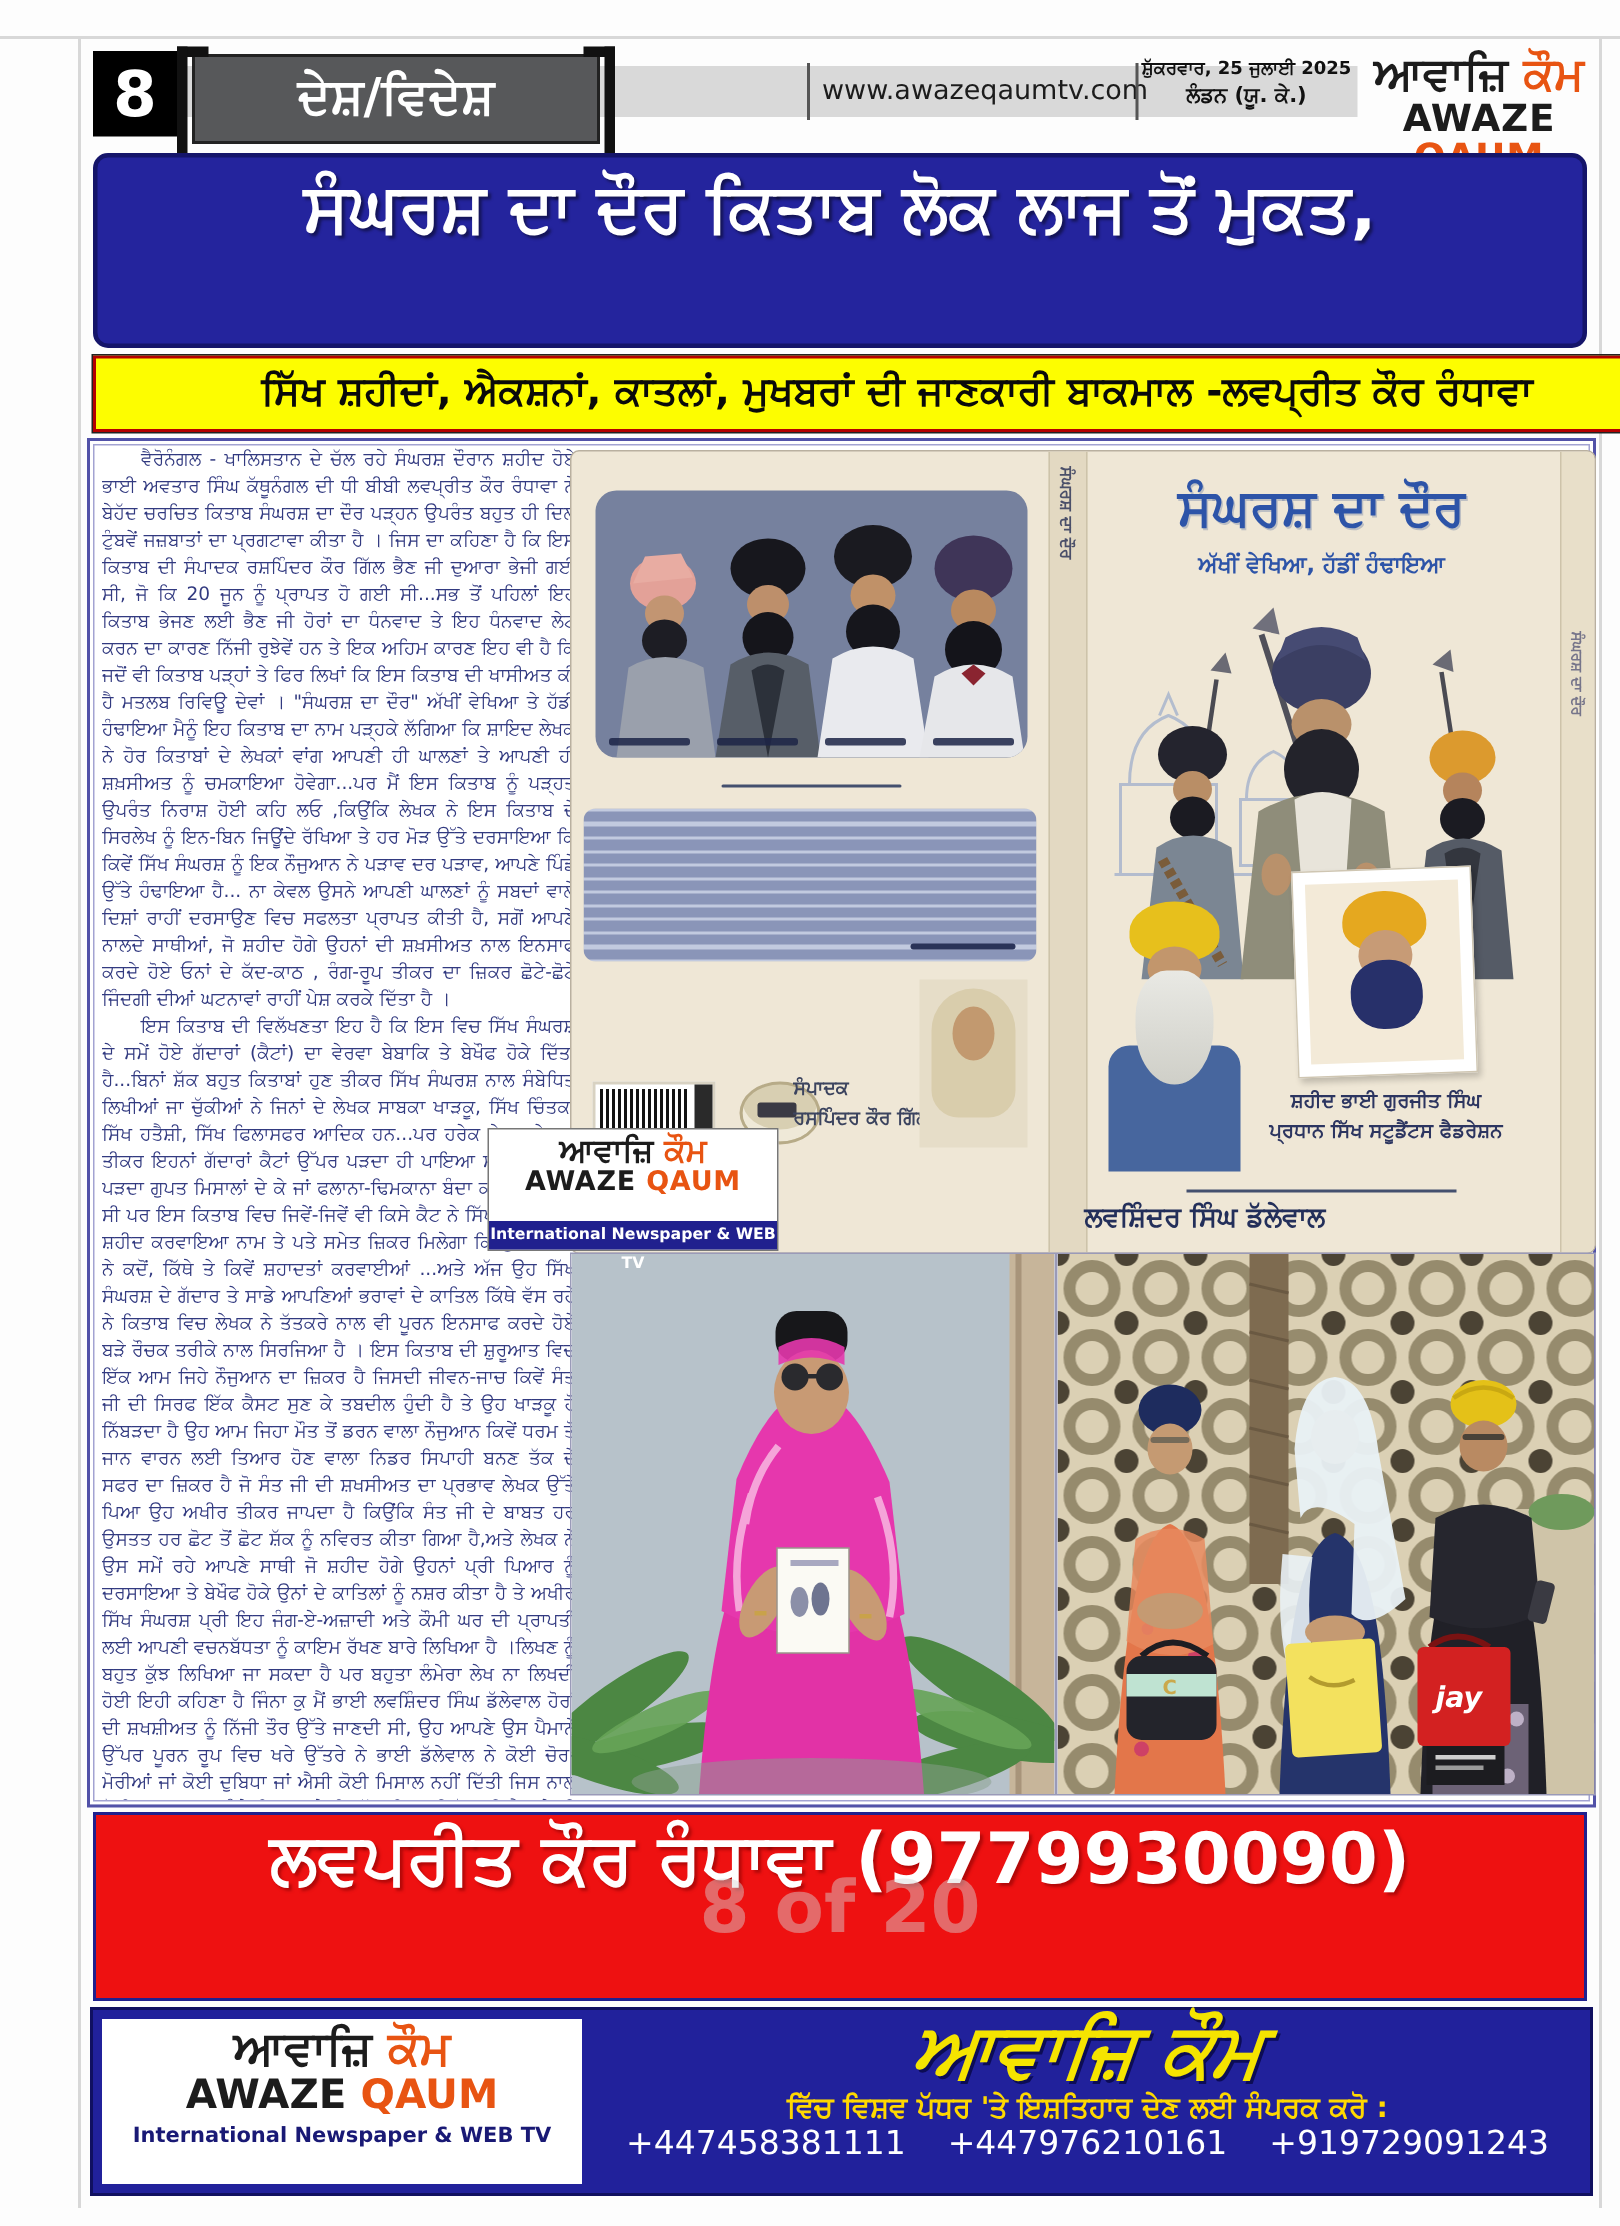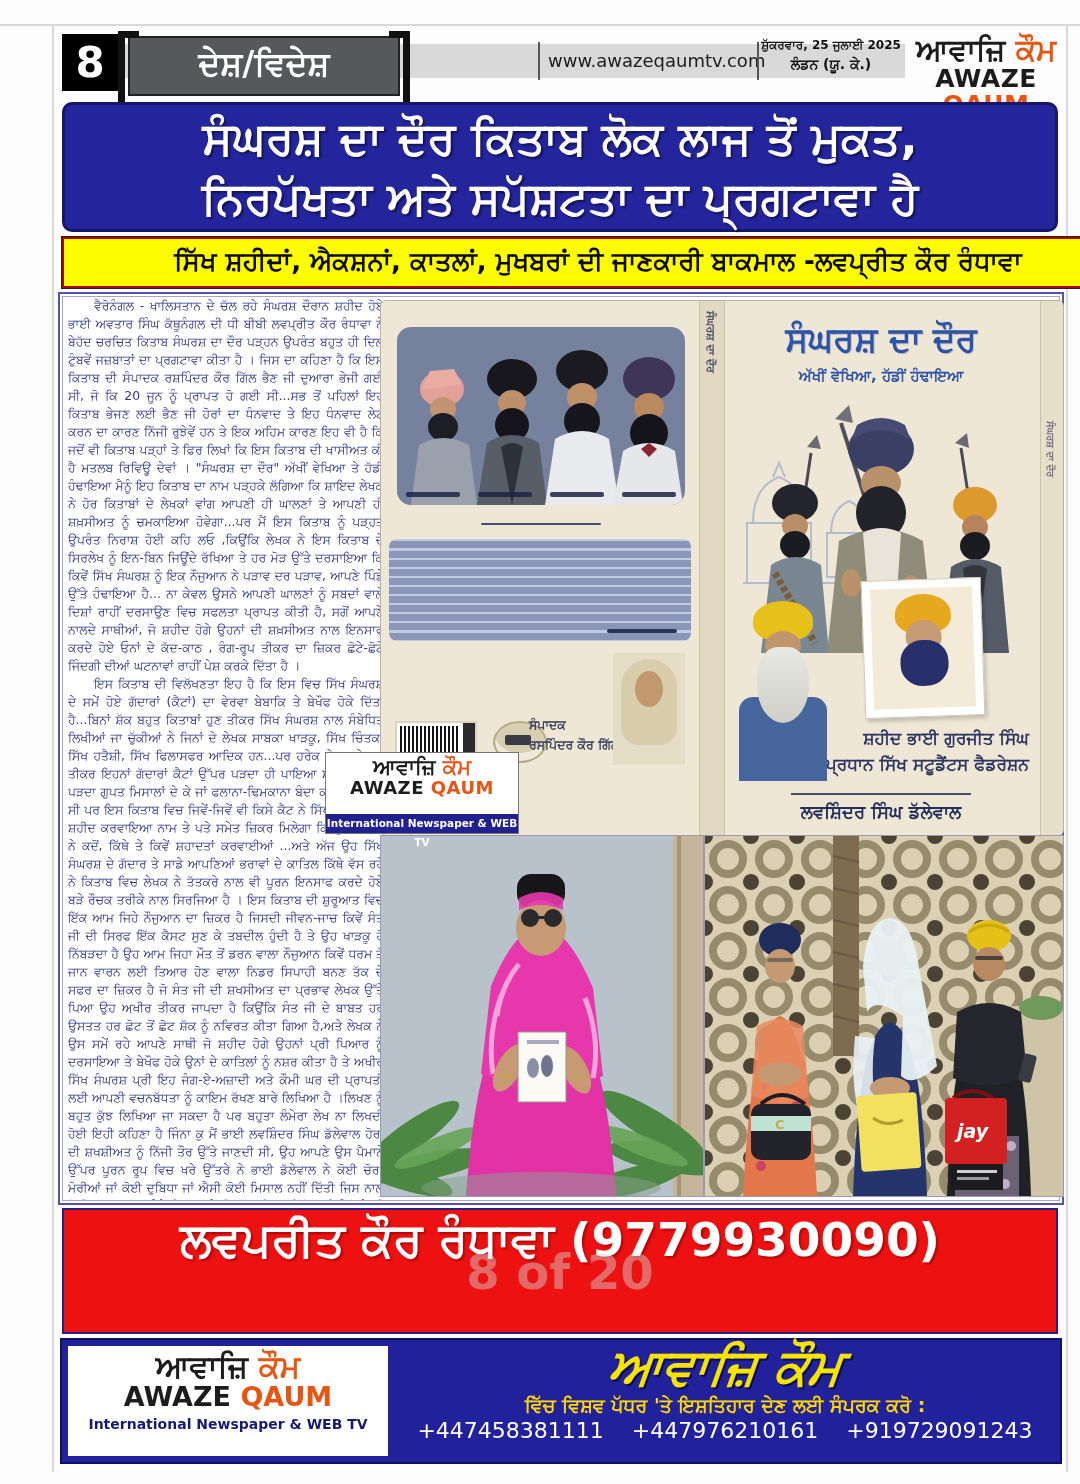--- a/index.html
+++ b/index.html
@@ -74,30 +74,30 @@
   .front{position:absolute;left:342px;top:0;width:316px;height:534px;}
   .ftitle{position:absolute;left:0;top:18px;width:100%;text-align:center;color:#2d54a8;font-size:34px;font-weight:bold;
           text-shadow:1px 1px 0 rgba(40,70,140,.25);}
   .fsub{position:absolute;left:0;top:66px;width:100%;text-align:center;color:#2d54a8;font-size:15px;font-weight:bold;}
   .frame{position:absolute;left:140px;top:278px;width:120px;height:138px;background:#fff;border:1px solid #cfc6b2;
          box-shadow:2px 3px 4px rgba(0,0,0,.2);transform:rotate(-2deg);padding:8px;box-sizing:border-box;}
   .finner{width:100%;height:100%;background:#f3ead8;position:relative;overflow:hidden;}
   .fturban{position:absolute;left:24px;top:6px;width:56px;height:40px;background:#e5a81f;border-radius:50% 50% 42% 42%;}
   .fface{position:absolute;left:34px;top:32px;width:36px;height:34px;background:#c79b76;border-radius:50%;}
   .fbeard{position:absolute;left:28px;top:52px;width:48px;height:46px;background:#27306a;border-radius:46%;}
-  .martyrcap{position:absolute;left:96px;top:424px;width:210px;color:#2c3560;font-size:17px;font-weight:bold;
-             text-align:right;line-height:1.55;}
+  .martyrcap{position:absolute;left:96px;top:424px;width:210px;color:#2c3560;font-size:13px;font-weight:bold;
+             text-align:center;line-height:1.55;}
   .oldman{position:absolute;left:12px;top:300px;width:96px;height:180px;}
   .oturban{position:absolute;left:18px;top:0;width:60px;height:40px;background:#e7c01c;border-radius:50% 50% 40% 40%;}
   .oface{position:absolute;left:30px;top:30px;width:36px;height:30px;background:#c2966c;border-radius:50%;}
   .obeard{position:absolute;left:22px;top:46px;width:52px;height:76px;background:linear-gradient(#e9e9e4,#cfcfc8);
           border-radius:40% 40% 50% 50%;}
   .obody{position:absolute;left:4px;top:96px;width:88px;height:84px;background:#47669e;border-radius:14px 14px 0 0;}
   .authline{position:absolute;left:68px;top:492px;width:180px;height:2px;background:#44506e;}
-  .authname{position:absolute;left:0;top:500px;width:100%;text-align:center;color:#232f5a;font-size:18px;font-weight:bold;}
+  .authname{position:absolute;left:0;top:500px;width:100%;text-align:left;color:#232f5a;font-size:18px;font-weight:bold;}
   
   .photoL{position:absolute;left:320px;top:541px;width:322px;height:360px;overflow:hidden;border:1px solid #9a9ab8;}
   .photoR{position:absolute;left:644px;top:541px;width:358px;height:360px;overflow:hidden;border:1px solid #9a9ab8;}
   
   .wmlogo{left:325px;top:752px;width:192px;height:80px;background:#fff;border:1px solid #777;
           text-align:center;z-index:5;}
   .wmlogo .pa{font-size:21px;font-weight:bold;line-height:1.1;margin-top:3px;}
   .wmlogo .en{font-size:18px;font-weight:bold;letter-spacing:.5px;line-height:1.05;}
   .wmlogo .strip{position:absolute;left:0;bottom:0;width:100%;height:19px;background:#20208e;color:#fff;
                  font-size:10.5px;font-weight:bold;line-height:19px;}
@@ -145,21 +145,20 @@
     <div class="date">ਸ਼ੁੱਕਰਵਾਰ, 25 ਜੁਲਾਈ 2025</div>
     <div class="loc">ਲੰਡਨ (ਯੂ. ਕੇ.)</div>
   </div>
   <div class="abs brand">
     <div class="pa"><span class="blk">ਆਵਾਜ਼ਿ</span> <span class="org">ਕੌਮ</span></div>
     <div class="en"><span class="blk">AWAZE</span> <span class="org">QAUM</span></div>
   </div>
 
   <div class="abs headline">
     <div>ਸੰਘਰਸ਼ ਦਾ ਦੌਰ ਕਿਤਾਬ  ਲੋਕ ਲਾਜ ਤੋਂ ਮੁਕਤ,</div>
-    <div>ਨਿਰਪੱਖਤਾ ਅਤੇ ਸਪੱਸ਼ਟਤਾ ਦਾ ਪ੍ਰਗਟਾਵਾ ਹੈ</div>
   </div>
   <div class="abs subheadline">ਸਿੱਖ ਸ਼ਹੀਦਾਂ, ਐਕਸ਼ਨਾਂ, ਕਾਤਲਾਂ, ਮੁਖਬਰਾਂ ਦੀ ਜਾਣਕਾਰੀ ਬਾਕਮਾਲ -ਲਵਪ੍ਰੀਤ ਕੌਰ ਰੰਧਾਵਾ</div>
 
   <div class="abs mainbox">
 
     <div class="article">
       <p>ਵੈਰੋਨੰਗਲ - ਖਾਲਿਸਤਾਨ ਦੇ ਚੱਲ ਰਹੇ ਸੰਘਰਸ਼ ਦੌਰਾਨ ਸ਼ਹੀਦ ਹੋਏ ਭਾਈ ਅਵਤਾਰ ਸਿੰਘ ਕੱਥੂਨੰਗਲ ਦੀ ਧੀ ਬੀਬੀ ਲਵਪ੍ਰੀਤ ਕੌਰ ਰੰਧਾਵਾ ਨੇ ਬੇਹੱਦ ਚਰਚਿਤ ਕਿਤਾਬ ਸੰਘਰਸ਼ ਦਾ ਦੌਰ ਪੜ੍ਹਨ ਉਪਰੰਤ ਬਹੁਤ ਹੀ ਦਿਲ ਟੁੰਬਵੇਂ ਜਜ਼ਬਾਤਾਂ ਦਾ ਪ੍ਰਗਟਾਵਾ ਕੀਤਾ ਹੈ । ਜਿਸ ਦਾ ਕਹਿਣਾ ਹੈ ਕਿ ਇਸ ਕਿਤਾਬ ਦੀ ਸੰਪਾਦਕ ਰਸ਼ਪਿੰਦਰ ਕੌਰ ਗਿੱਲ ਭੈਣ ਜੀ ਦੁਆਰਾ ਭੇਜੀ ਗਈ ਸੀ, ਜੋ ਕਿ 20 ਜੂਨ ਨੂੰ ਪ੍ਰਾਪਤ ਹੋ ਗਈ ਸੀ...ਸਭ ਤੋਂ ਪਹਿਲਾਂ ਇਹ ਕਿਤਾਬ ਭੇਜਣ ਲਈ ਭੈਣ ਜੀ ਹੋਰਾਂ ਦਾ ਧੰਨਵਾਦ ਤੇ ਇਹ ਧੰਨਵਾਦ ਲੇਟ ਕਰਨ ਦਾ ਕਾਰਣ ਨਿੱਜੀ ਰੁਝੇਵੇਂ ਹਨ ਤੇ ਇਕ ਅਹਿਮ ਕਾਰਣ ਇਹ ਵੀ ਹੈ ਕਿ ਜਦੋਂ ਵੀ ਕਿਤਾਬ ਪੜ੍ਹਾਂ ਤੇ ਫਿਰ ਲਿਖਾਂ ਕਿ ਇਸ ਕਿਤਾਬ ਦੀ ਖਾਸੀਅਤ ਕੀ ਹੈ ਮਤਲਬ ਰਿਵਿਊ ਦੇਵਾਂ । "ਸੰਘਰਸ਼ ਦਾ ਦੌਰ" ਅੱਖੀਂ ਵੇਖਿਆ ਤੇ ਹੱਡੀਂ ਹੰਢਾਇਆ ਮੈਨੂੰ ਇਹ ਕਿਤਾਬ ਦਾ ਨਾਮ ਪੜ੍ਹਕੇ ਲੱਗਿਆ ਕਿ ਸ਼ਾਇਦ ਲੇਖਕ ਨੇ ਹੋਰ ਕਿਤਾਬਾਂ ਦੇ ਲੇਖਕਾਂ ਵਾਂਗ ਆਪਣੀ ਹੀ ਘਾਲਣਾਂ ਤੇ ਆਪਣੀ ਹੀ ਸ਼ਖ਼ਸੀਅਤ ਨੂੰ ਚਮਕਾਇਆ ਹੋਵੇਗਾ...ਪਰ ਮੈਂ ਇਸ ਕਿਤਾਬ ਨੂੰ ਪੜ੍ਹਤ ਉਪਰੰਤ ਨਿਰਾਸ਼ ਹੋਈ ਕਹਿ ਲਓ ,ਕਿਉਂਕਿ ਲੇਖਕ ਨੇ ਇਸ ਕਿਤਾਬ ਦੇ ਸਿਰਲੇਖ ਨੂੰ ਇਨ-ਬਿਨ ਜਿਊਂਦੇ ਰੱਖਿਆ ਤੇ ਹਰ ਮੋੜ ਉੱਤੇ ਦਰਸਾਇਆ ਕਿ ਕਿਵੇਂ ਸਿੱਖ ਸੰਘਰਸ਼ ਨੂੰ ਇਕ ਨੌਜੁਆਨ ਨੇ ਪੜਾਵ ਦਰ ਪੜਾਵ, ਆਪਣੇ ਪਿੰਡੇ ਉੱਤੇ ਹੰਢਾਇਆ ਹੈ... ਨਾ ਕੇਵਲ ਉਸਨੇ ਆਪਣੀ ਘਾਲਣਾਂ ਨੂੰ ਸਬਦਾਂ ਵਾਲੇ ਦਿਸ਼ਾਂ ਰਾਹੀਂ ਦਰਸਾਉਣ ਵਿਚ ਸਫਲਤਾ ਪ੍ਰਾਪਤ ਕੀਤੀ ਹੈ, ਸਗੋਂ ਆਪਣੇ ਨਾਲਦੇ ਸਾਥੀਆਂ, ਜੋ ਸ਼ਹੀਦ ਹੋਗੇ ਉਹਨਾਂ ਦੀ ਸ਼ਖ਼ਸੀਅਤ ਨਾਲ ਇਨਸਾਫ ਕਰਦੇ ਹੋਏ ਓਨਾਂ ਦੇ ਕੱਦ-ਕਾਠ , ਰੰਗ-ਰੂਪ ਤੀਕਰ ਦਾ ਜ਼ਿਕਰ ਛੋਟੇ-ਛੋਟੇ ਜਿੰਦਗੀ ਦੀਆਂ ਘਟਨਾਵਾਂ ਰਾਹੀਂ ਪੇਸ਼ ਕਰਕੇ ਦਿੱਤਾ ਹੈ ।</p>
       <p>ਇਸ ਕਿਤਾਬ ਦੀ ਵਿਲੱਖਣਤਾ ਇਹ ਹੈ ਕਿ ਇਸ ਵਿਚ ਸਿੱਖ ਸੰਘਰਸ਼ ਦੇ ਸਮੇਂ ਹੋਏ ਗੱਦਾਰਾਂ (ਕੈਟਾਂ) ਦਾ ਵੇਰਵਾ ਬੇਬਾਕਿ ਤੇ ਬੇਖੌਫ ਹੋਕੇ ਦਿੱਤਾ ਹੈ...ਬਿਨਾਂ ਸ਼ੱਕ ਬਹੁਤ ਕਿਤਾਬਾਂ ਹੁਣ ਤੀਕਰ ਸਿੱਖ ਸੰਘਰਸ਼ ਨਾਲ ਸੰਬੇਧਿਤ ਲਿਖੀਆਂ ਜਾ ਚੁੱਕੀਆਂ ਨੇ ਜਿਨਾਂ ਦੇ ਲੇਖਕ ਸਾਬਕਾ ਖਾੜਕੂ, ਸਿੱਖ ਚਿੰਤਕ, ਸਿੱਖ ਹਤੈਸ਼ੀ, ਸਿੱਖ ਫਿਲਾਸਫਰ ਆਦਿਕ ਹਨ...ਪਰ ਹਰੇਕ ਲੇਖਕ ਨੇ ਹੁਣ ਤੀਕਰ ਇਹਨਾਂ ਗੱਦਾਰਾਂ ਕੈਟਾਂ ਉੱਪਰ ਪੜਦਾ ਹੀ ਪਾਇਆ ਸੀ, ਭਾਵੇਂ ਉਹ ਪੜਦਾ ਗੁਪਤ ਮਿਸਾਲਾਂ ਦੇ ਕੇ ਜਾਂ ਫਲਾਨਾ-ਢਿਮਕਾਨਾ ਬੰਦਾ ਕਹਿਕੇ ਲਿਖਣਾਂ ਸੀ ਪਰ ਇਸ ਕਿਤਾਬ ਵਿਚ ਜਿਵੇਂ-ਜਿਵੇਂ ਵੀ ਕਿਸੇ ਕੈਟ ਨੇ ਸਿੱਖ ਨੌਜੁਆਨ ਨੂੰ ਸ਼ਹੀਦ ਕਰਵਾਇਆ ਨਾਮ ਤੇ ਪਤੇ ਸਮੇਤ ਜ਼ਿਕਰ ਮਿਲੇਗਾ ਕਿ ਉਸ ਗੱਦਾਰ ਨੇ ਕਦੋਂ, ਕਿੱਥੇ ਤੇ ਕਿਵੇਂ ਸ਼ਹਾਦਤਾਂ ਕਰਵਾਈਆਂ ...ਅਤੇ ਅੱਜ ਉਹ ਸਿੱਖ ਸੰਘਰਸ਼ ਦੇ ਗੱਦਾਰ ਤੇ ਸਾਡੇ ਆਪਣਿਆਂ ਭਰਾਵਾਂ ਦੇ ਕਾਤਿਲ ਕਿੱਥੇ ਵੱਸ ਰਹੇ ਨੇ ਕਿਤਾਬ ਵਿਚ ਲੇਖਕ ਨੇ ਤੱਤਕਰੇ ਨਾਲ ਵੀ ਪੂਰਨ ਇਨਸਾਫ ਕਰਦੇ ਹੋਏ ਬੜੇ ਰੌਚਕ ਤਰੀਕੇ ਨਾਲ ਸਿਰਜਿਆ ਹੈ । ਇਸ ਕਿਤਾਬ ਦੀ ਸ਼ੁਰੂਆਤ ਵਿਚ ਇੱਕ ਆਮ ਜਿਹੇ ਨੌਜੁਆਨ ਦਾ ਜ਼ਿਕਰ ਹੈ ਜਿਸਦੀ ਜੀਵਨ-ਜਾਚ ਕਿਵੇਂ ਸੰਤ ਜੀ ਦੀ ਸਿਰਫ ਇੱਕ ਕੈਸਟ ਸੁਣ ਕੇ ਤਬਦੀਲ ਹੁੰਦੀ ਹੈ ਤੇ ਉਹ ਖਾੜਕੂ ਹੋ ਨਿੱਬੜਦਾ ਹੈ ਉਹ ਆਮ ਜਿਹਾ ਮੌਤ ਤੋਂ ਡਰਨ ਵਾਲਾ ਨੌਜੁਆਨ ਕਿਵੇਂ ਧਰਮ ਤੋਂ ਜਾਨ ਵਾਰਨ ਲਈ ਤਿਆਰ ਹੋਣ ਵਾਲਾ ਨਿਡਰ ਸਿਪਾਹੀ ਬਨਣ ਤੱਕ ਦੇ ਸਫਰ ਦਾ ਜ਼ਿਕਰ ਹੈ ਜੋ ਸੰਤ ਜੀ ਦੀ ਸ਼ਖਸੀਅਤ ਦਾ ਪ੍ਰਭਾਵ ਲੇਖਕ ਉੱਤੇ ਪਿਆ ਉਹ ਅਖੀਰ ਤੀਕਰ ਜਾਪਦਾ ਹੈ ਕਿਉਂਕਿ ਸੰਤ ਜੀ ਦੇ ਬਾਬਤ ਹਰ ਉਸਤਤ ਹਰ ਛੋਟ ਤੋਂ ਛੋਟ ਸ਼ੱਕ ਨੂੰ ਨਵਿਰਤ ਕੀਤਾ ਗਿਆ ਹੈ,ਅਤੇ ਲੇਖਕ ਨੇ ਉਸ ਸਮੇਂ ਰਹੇ ਆਪਣੇ ਸਾਥੀ ਜੋ ਸ਼ਹੀਦ ਹੋਗੇ ਉਹਨਾਂ ਪ੍ਰੀ ਪਿਆਰ ਨੂੰ ਦਰਸਾਇਆ ਤੇ ਬੇਖੌਫ ਹੋਕੇ ਉਨਾਂ ਦੇ ਕਾਤਿਲਾਂ ਨੂੰ ਨਸ਼ਰ ਕੀਤਾ ਹੈ ਤੇ ਅਖੀਰ ਸਿੱਖ ਸੰਘਰਸ਼ ਪ੍ਰੀ ਇਹ ਜੰਗ-ਏ-ਅਜ਼ਾਦੀ ਅਤੇ ਕੌਮੀ ਘਰ ਦੀ ਪ੍ਰਾਪਤੀ ਲਈ ਆਪਣੀ ਵਚਨਬੱਧਤਾ ਨੂੰ ਕਾਇਮ ਰੱਖਣ ਬਾਰੇ ਲਿਖਿਆ ਹੈ ।ਲਿਖਣ ਨੂੰ ਬਹੁਤ ਕੁੱਝ ਲਿਖਿਆ ਜਾ ਸਕਦਾ ਹੈ ਪਰ ਬਹੁਤਾ ਲੰਮੇਰਾ ਲੇਖ ਨਾ ਲਿਖਦੀ ਹੋਈ ਇਹੀ ਕਹਿਣਾ ਹੈ ਜਿੰਨਾ ਕੁ ਮੈਂ ਭਾਈ ਲਵਸ਼ਿੰਦਰ ਸਿੰਘ ਡੱਲੇਵਾਲ ਹੋਰਾਂ ਦੀ ਸ਼ਖਸ਼ੀਅਤ ਨੂੰ ਨਿੱਜੀ ਤੌਰ ਉੱਤੇ ਜਾਣਦੀ ਸੀ, ਉਹ ਆਪਣੇ ਉਸ ਪੈਮਾਨੇ ਉੱਪਰ ਪੂਰਨ ਰੂਪ ਵਿਚ ਖਰੇ ਉੱਤਰੇ ਨੇ ਭਾਈ ਡੱਲੇਵਾਲ ਨੇ ਕੋਈ ਚੋਰ-ਮੋਰੀਆਂ ਜਾਂ ਕੋਈ ਦੁਬਿਧਾ ਜਾਂ ਐਸੀ ਕੋਈ ਮਿਸਾਲ ਨਹੀਂ ਦਿੱਤੀ ਜਿਸ ਨਾਲ ਕੋਈ ਪੜਨ ਵਾਲਾ ਸ਼ੰਕੇ ਵਿਚ ਆਵੇ ਕਿ ਗੱਲ ਕਿਸ ਦੀ ਹੋ ਰਹੀ ਹੈ ਬੜੇ ਹੀ ਸਰਲ ਸ਼ਬਦਾਂ ਵਿਚ ਪੋਇੰਟ-ਟੂ-ਪੋਇੰਟ ਗਾਲ ਕੀਤੀ ਹੈ ਕਿ ਗੱਦਾਰ-ਕੈਟ ਕੌਣ ਸੀ । ਸ਼ਾਇਦ ਹੀ ਕੋਈ ਲੇਖਕ ਹੈ ਜਿਸਨੇ ਨਿਡਰ ਹੋ ਕੇ, ਬੇਗੈਰ ਕੋਈ ਲੋਕ-ਲਾਜ ਤੇ ਪੰਥਕ ਦਾਇਰੇ ਦੇ ਪ੍ਰਭਾਵ ਹੇਠ ਆਏ ਬਿਨਾਂ, ਬੇਖੌਫ ਹੋਕੇ ਸਾਫ ਤੇ ਸਪੱਸ਼ਟ ਤਰੀਕੇ ਨਾਲ ਲਿਖਿਆ ਤੇ ਆਮ ਲੋਕਾਂ ਤੀਕਰ ਸਿੱਖ ਸੰਘਰਸ਼ ਦਾ ਇਹ ਲਕੋਇਆ ਪੱਖ ਪਹੁੰਚਦਾ ਕੀਤਾ ਮੈਨੂੰ ਲਗਦਾ ਹਰੇਕ ਪੰਥ ਦੇ ਦਰਦ ਰੱਖਣ ਵਾਲੇ ਇਨਸਾਨ ਨੂੰ ਇਹ ਕਿਤਾਬ ਪੜ੍ਹਨੀ ਚਾਹੀਦੀ ਹੈ, ਤਾਂ ਜੋ ਉਹ ਉਹਨਾਂ ਲੋਕਾਂ ਦੀ ਪਛਾਣ ਕਰ ਸਕਣ ਜੋ ਪੰਥ ਦੇ ਮੁਖੌਟੇ ਵਿਚ ਕੈਟ ਹਨ ਜਾਂ ਕਹਿਲੇ ਕਿ ਸ਼ੇਰ ਦੀ ਖੱਲ ਪਾਕੇ ਘੁੰਮਣ ਵਾਲੇ ਪੰਥਕ ਭੇੜੀਏ ਕੌਣ ਹਨ । ਮੈਨੂੰ ਨਿੱਜੀ ਤੌਰ 'ਤੇ ਲਗਦਾ ਕਿ ਇਸੇ ਤਰਾਂ ਦੀ ਇਕ ਹੋਰ ਕਿਤਾਬ ਵੀ ਲਿਖੀ ਜਾਣੀ ਚਾਹੀਦੀ ਹੈ, ਜੋ ਇੱਕ ਵਾਰੀ ਫੇਰ ਸਿੱਖਾਂ ਨੂੰ ਇਸ ਧੁੰਧਕਾਰੇ ਵਿਚੋਂ ਕੱਢ ਸਕੇ ਕਿ ਅਸਲ ਸ਼ਹੀਦ ਹਨ ਕੌਣ ਤੇ ਉਹਨਾਂ ਦੇ ਪਰਿਵਾਰਾਂ ਦੇ ਜ਼ਿਕਰ ਸਮੇਤ ਉਹਨਾਂ ਪਰਿਵਾਰਾਂ ਦੀ ਘਾਲਣਾਂ ਨੂੰ ਬੇਖੌਫ ਹੋਕੇ ਬਿਨਾਂ ਤੋੜੇ-ਮਰੋੜੇ, ਬਿਨਾਂ ਕਿਸੇ ਪੱਖਪਾਤ ਦੇ ਲਿਖਿਆ ਜਾਵੇ ਤਾਂ ਜੋ ਆਮ ਜਨ ਨੂੰ ਪਤਾ ਲੱਗ ਸਕੇ ਕਿ ਕਿੰਨੇ ਸਿੱਦਕ, ਸਬਰ ਤੇ ਸੰਤੋਖ ਨਾਲ ਰੱਜੇ ਪਰਿਵਾਰ ਹਨ/ਸਨ ਉਹਨਾਂ ਸ਼ਹੀਦ ਸਿੰਘਾਂ ਦੇ...ਤੇ ਐਸੀ ਕਿਤਾਬ ਦੀ ਉਮੀਦ ਮੈਂ ਭਾਈ ਲਵਸ਼ਿੰਦਰ ਸਿੰਘ ਡੱਲੇਵਾਲ ਤੋਂ ਹੀ ਕਰ ਸਕਦੀ ਹਾਂ । ਦੇਰੀ ਨਾਲ ਰਿਵਿਊ ਦੇਣ ਲਈ ਖਿਮਾਂ ਤੇ ਕਿਤਾਬ ਰੂਪੀ ਬੇਸ਼ਕੀਮਤੀ ਪੰਥਕ ਸਰੋਤ ਪਹੁੰਚਦਾ ਕਰਨ ਲਈ ਇੱਕ ਵਾਰ ਫੇਰ ਧੰਨਵਾਦ ।  ••</p>
     </div>
 

